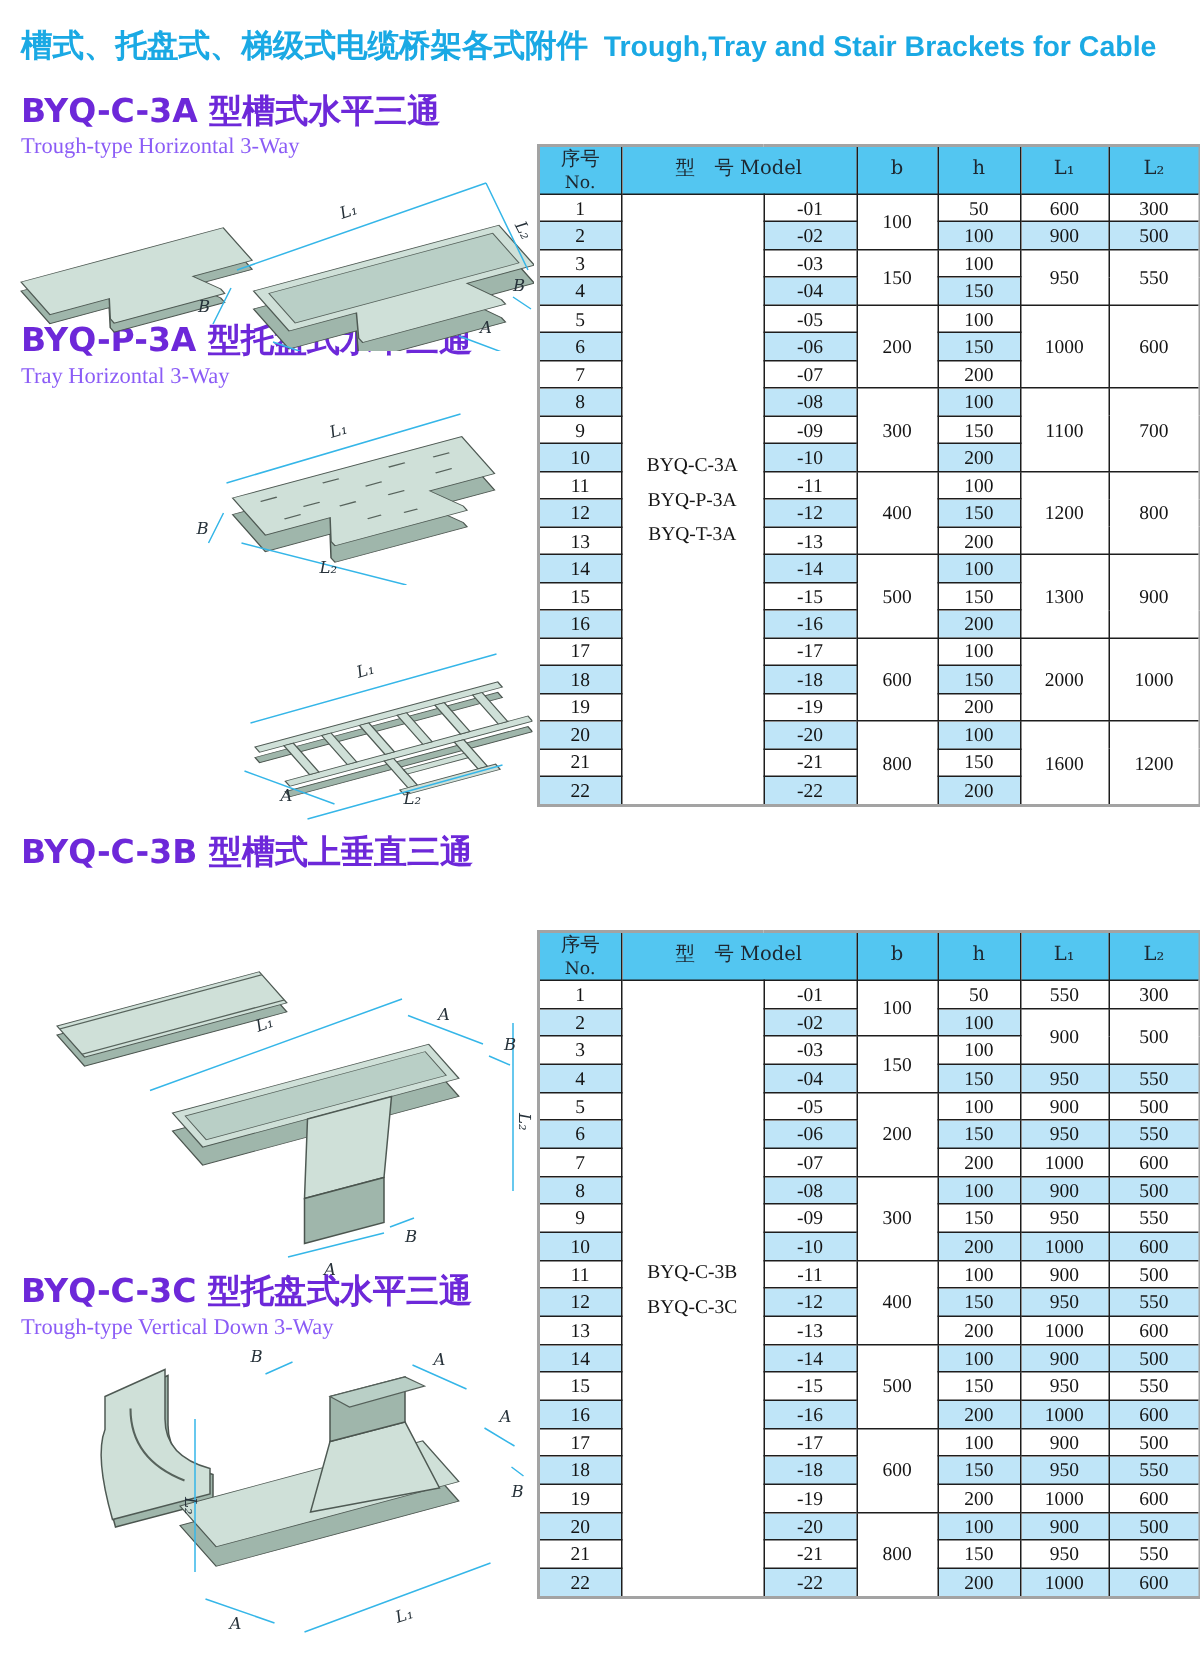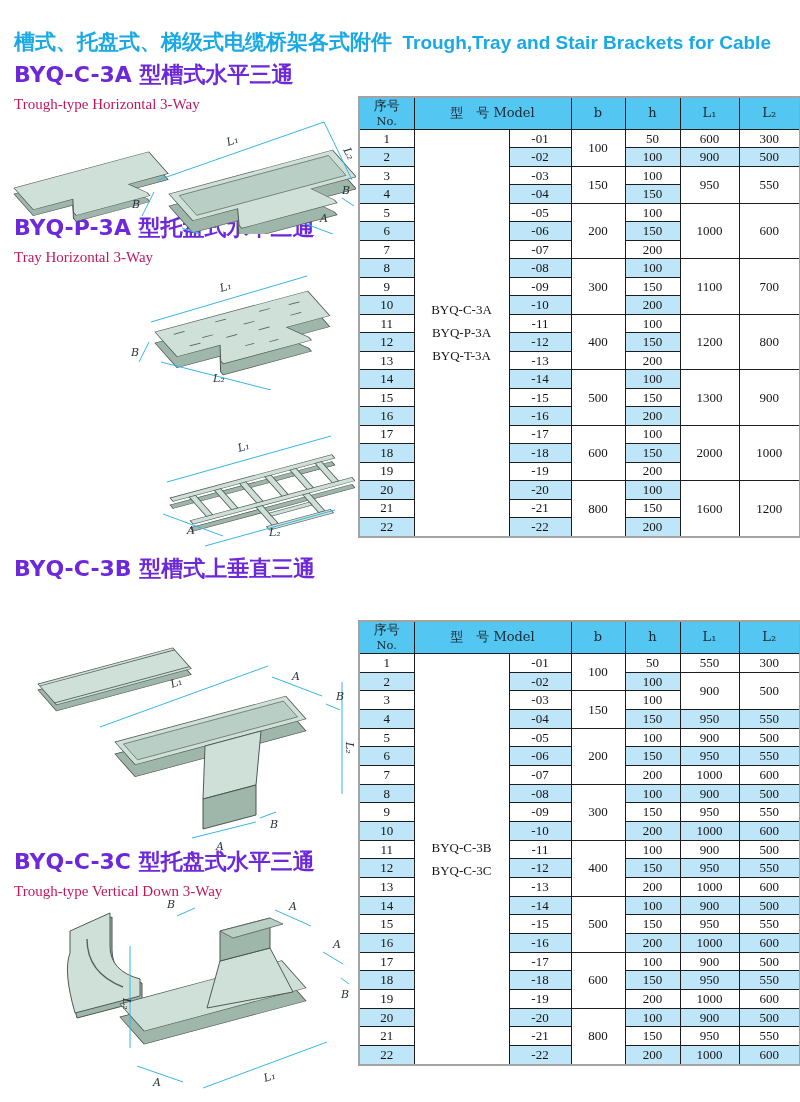--- a/index.html
+++ b/index.html
@@ -1,25 +1,25 @@
 <!DOCTYPE html>
 <html><head>
 <meta charset="utf-8">
 <style>
   html,body{margin:0;padding:0;background:#e8e8e8;}
   #page{position:relative;width:800px;height:1102px;background:#ffffff;overflow:hidden;
         font-family:"Liberation Sans",sans-serif;}
   
-  #title{position:absolute;left:14px;top:28px;white-space:nowrap;}
+  #title{position:absolute;left:14px;top:16px;white-space:nowrap;}
   #title .zh{font-family:"DejaVu Sans",sans-serif;font-weight:700;font-size:21px;color:#1aa9e4;}
   #title .en{font-family:"Liberation Sans",sans-serif;font-weight:600;font-size:19px;color:#1aa9e4;margin-left:6px;}
   
   .sec{position:absolute;left:14px;line-height:1.12;}
   .sec .zh{display:block;font-family:"DejaVu Sans",sans-serif;font-weight:700;font-size:22px;color:#6d28d9;}
-  .sec .en{display:block;font-family:"Liberation Serif",serif;font-size:15px;color:#be185d;margin-top:8px;}
+  .sec .en{display:block;font-family:"Liberation Serif",serif;font-size:15px;color:#8b5cf6;margin-top:2px;}
   
   .fig{position:absolute;}
   .metal-top{fill:#cfe0d8;stroke:#4f5a54;stroke-width:1;}
   .metal-side{fill:#9fb6ab;stroke:#4b554f;stroke-width:1;}
   .metal-inner{fill:#b9cfc6;stroke:#55605a;stroke-width:.8;}
   .perf{stroke:#57635c;stroke-width:1.4;fill:none;}
   .dim{stroke:#35b6e8;stroke-width:1;fill:none;}
   .dimlabel{font-family:"DejaVu Serif",serif;font-style:italic;font-size:11px;fill:#27323a;}
   
   .spec{position:absolute;border-collapse:collapse;table-layout:fixed;background:#fff;

